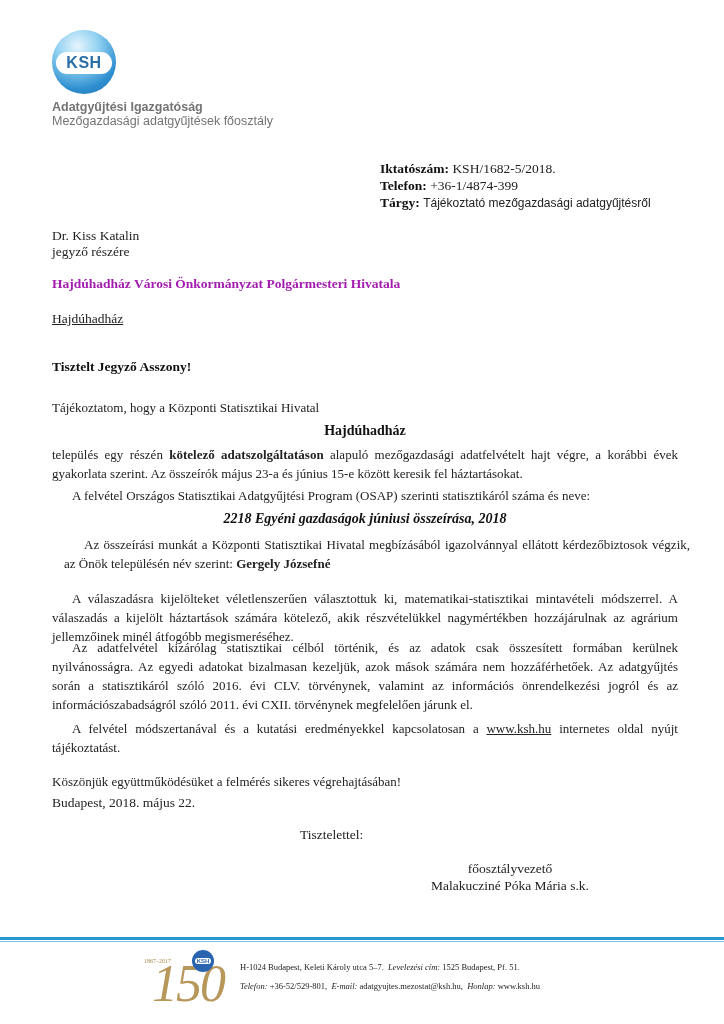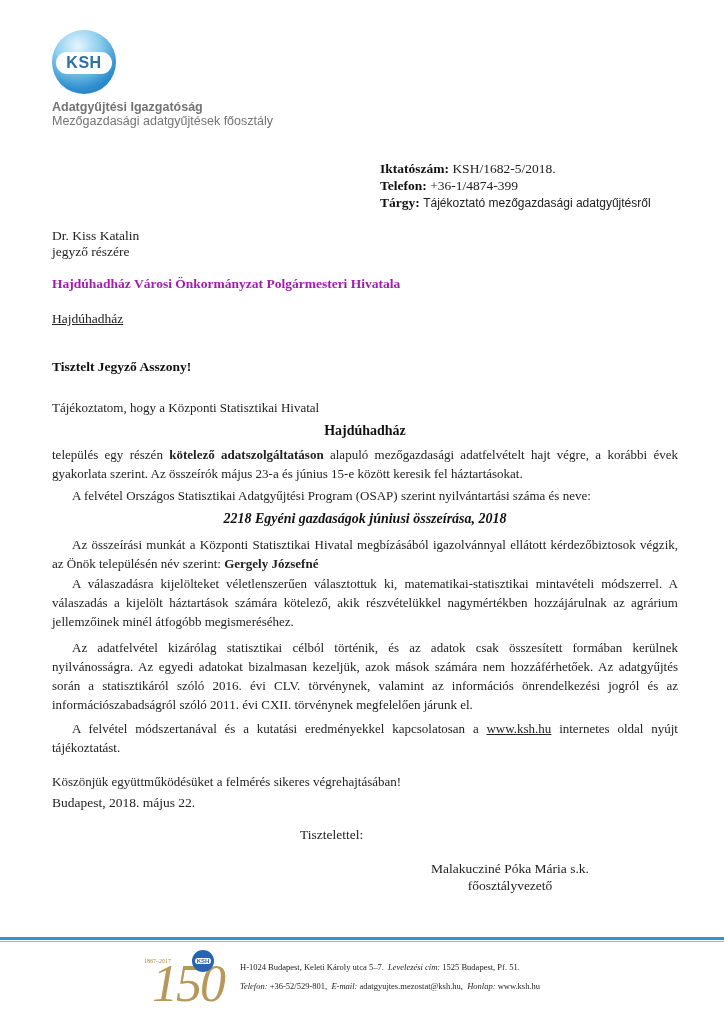--- a/index.html
+++ b/index.html
@@ -82,41 +82,41 @@
 <div class="abs org">Hajdúhadház Városi Önkormányzat Polgármesteri Hivatala</div>
 <div class="abs city">Hajdúhadház</div>
 
 <div class="abs salute">Tisztelt Jegyző Asszony!</div>
 
 <div class="abs body-text" style="top:398px;">Tájékoztatom, hogy a Központi Statisztikai Hivatal</div>
 <div class="abs center-b" style="top:423px;">Hajdúhadház</div>
 <div class="abs body-text" style="top:445px;">
   <p class="p"><span>település egy részén </span><b>kötelező  adatszolgáltatáson</b><span> alapuló  mezőgazdasági adatfelvételt hajt végre, a korábbi évek gyakorlata szerint. Az összeírók május 23-a és június 15-e között keresik fel háztartásokat.</span></p>
 </div>
-<div class="abs body-text indent" style="top:486px;">A felvétel Országos Statisztikai Adatgyűjtési Program (OSAP) szerint nyilvántartási száma és neve:</div>
+<div class="abs body-text indent" style="top:486px;">A felvétel Országos Statisztikai Adatgyűjtési Program (OSAP) szerinti statisztikáról száma és neve:</div>
 <div class="abs center-bi" style="top:511px;">2218 Egyéni gazdaságok júniusi összeírása, 2018</div>
-<div class="abs body-text" style="top:535px;">
+<div class="abs body-text" style="top:535px;margin-left:12px;">
   <p class="p indent"><span>Az összeírási munkát a Központi Statisztikai Hivatal megbízásából igazolvánnyal ellátott kérdezőbiztosok végzik, az Önök településén név szerint: </span><b>Gergely Józsefné</b></p>
 </div>
-<div class="abs body-text" style="top:574px;">
+<div class="abs body-text" style="top:589px;">
   <p class="p indent">A válaszadásra kijelölteket véletlenszerűen választottuk ki, matematikai-statisztikai mintavételi módszerrel. A válaszadás a kijelölt háztartások számára kötelező, akik részvételükkel nagymértékben hozzájárulnak az agrárium jellemzőinek minél átfogóbb megismeréséhez.</p>
 </div>
 <div class="abs body-text" style="top:638px;">
   <p class="p indent">Az adatfelvétel kizárólag statisztikai célból történik, és az adatok csak összesített formában kerülnek nyilvánosságra. Az egyedi adatokat bizalmasan kezeljük, azok mások számára nem hozzáférhetőek. Az adatgyűjtés során a statisztikáról szóló 2016. évi CLV. törvénynek, valamint az információs önrendelkezési jogról és az információszabadságról szóló 2011. évi CXII. törvénynek megfelelően járunk el.</p>
 </div>
 <div class="abs body-text" style="top:719px;">
   <p class="p indent"><span>A felvétel módszertanával és a kutatási eredményekkel kapcsolatosan a </span><span class="link">www.ksh.hu</span><span> internetes oldal nyújt tájékoztatást.</span></p>
 </div>
 <div class="abs body-text" style="top:728px;margin-top:44px;">Köszönjük együttműködésüket a felmérés sikeres végrehajtásában!</div>
 
 <div class="abs date">Budapest, 2018. május 22.</div>
 <div class="abs regards">Tisztelettel:</div>
 <div class="abs sign">
+  <div>főosztályvezető</div>
   <div>Malakucziné Póka Mária s.k.</div>
-  <div>főosztályvezető</div>
 </div>
 
 <div class="abs footer-line1"></div>
 <div class="abs footer-line2"></div>
 <div class="abs anniv">
   <div class="anniv-years">1867–2017</div>
   <div class="anniv-num">150</div>
   <div class="anniv-badge">
       <span>KSH</span>
     </div>

